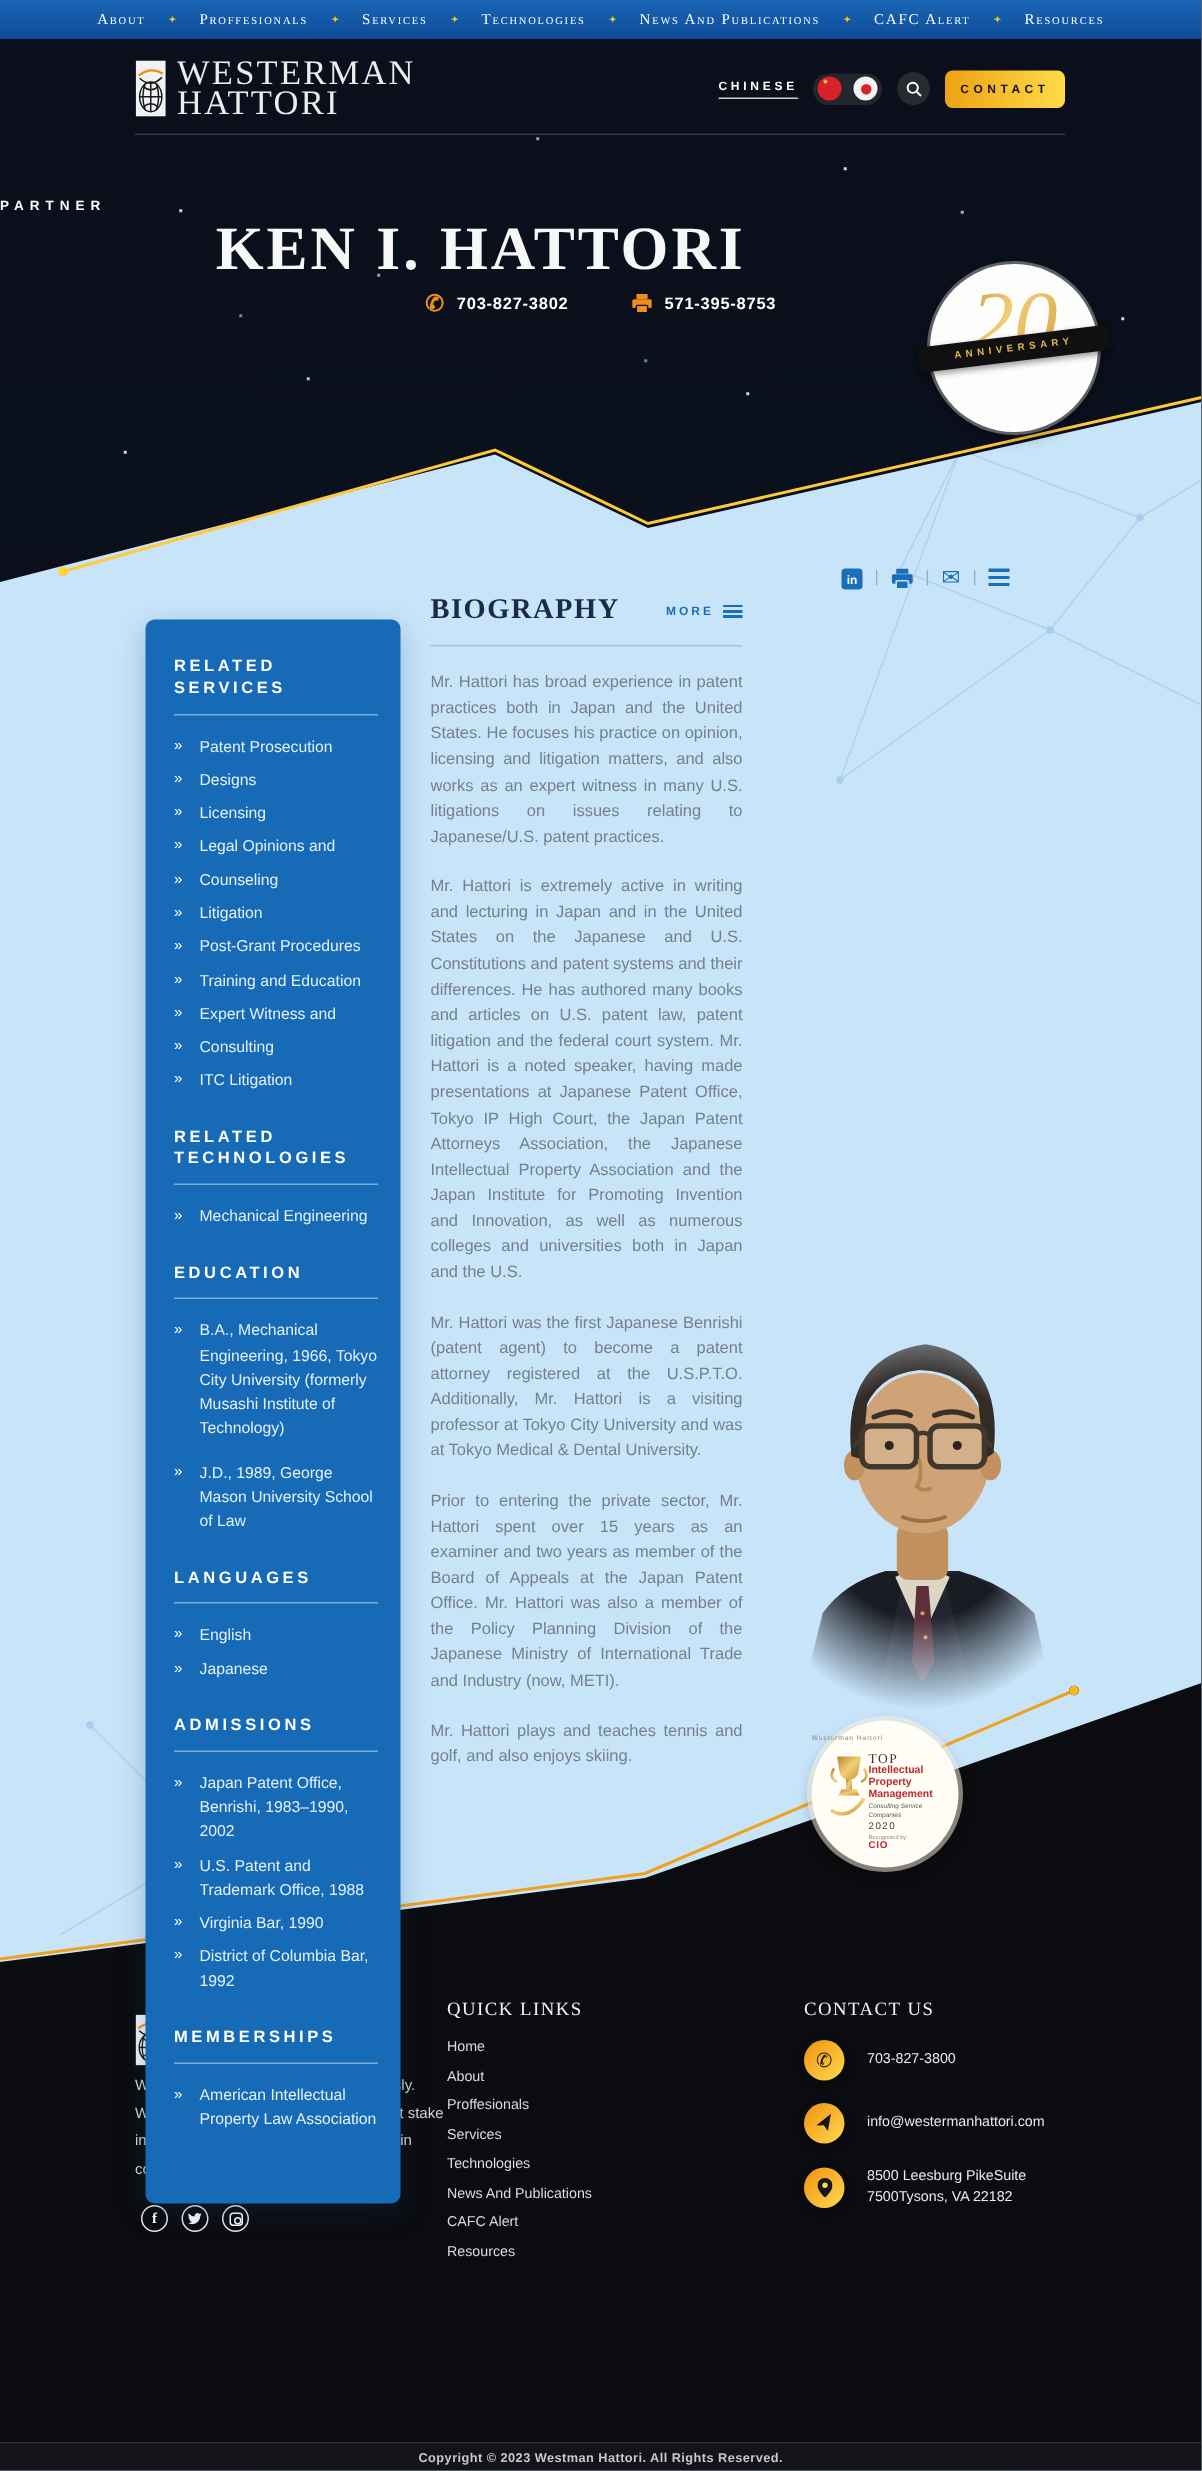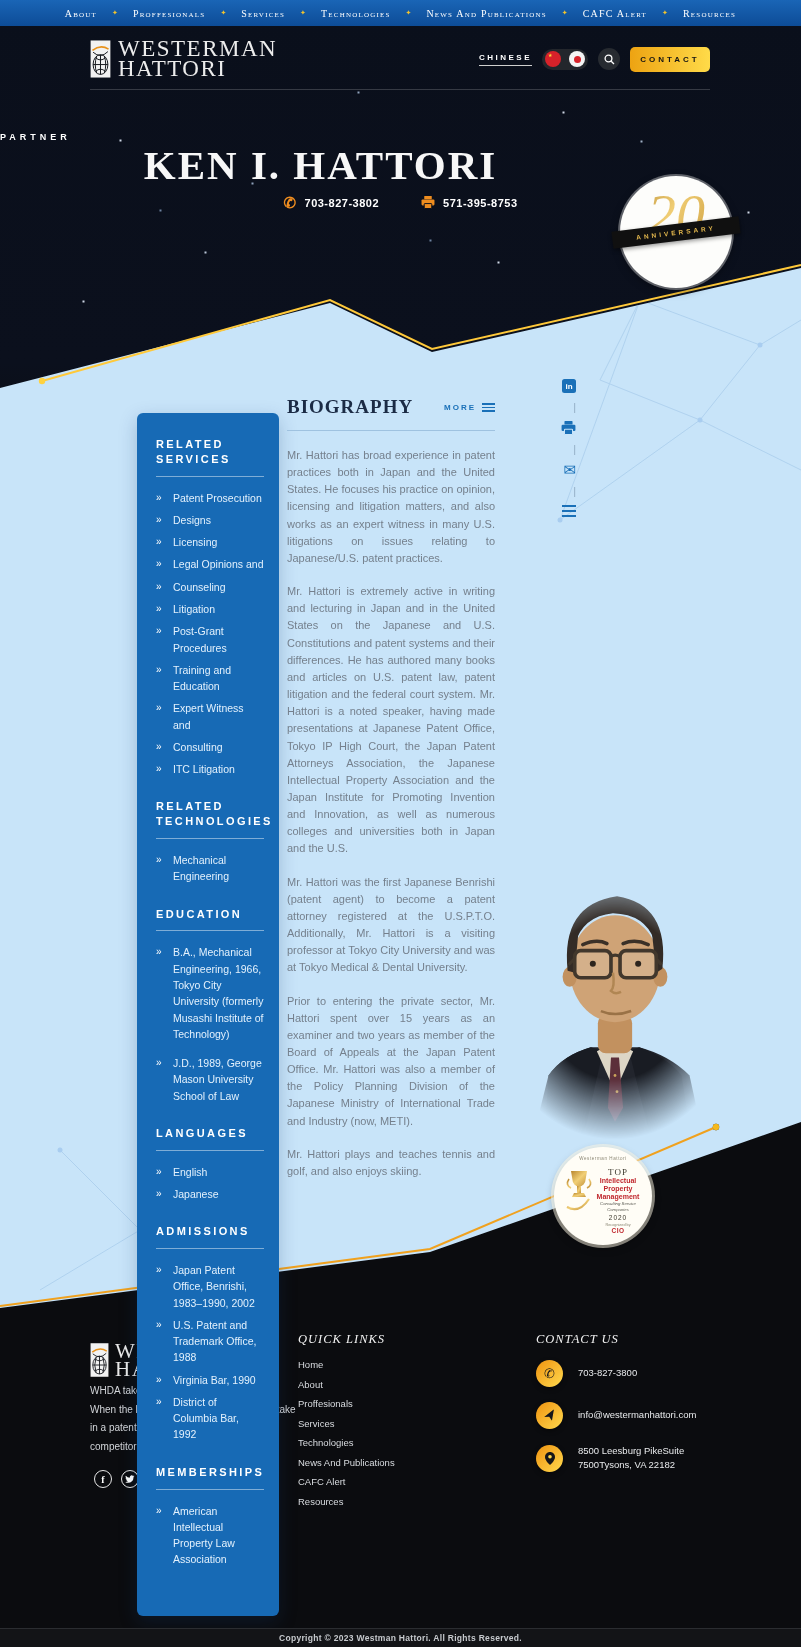--- a/index.html
+++ b/index.html
@@ -73,33 +73,33 @@
   .anniv-ribbon span { color:#e4b84d; font-size:6.5px; font-weight:bold; letter-spacing:3px; }
 
   
   .light-section { position:absolute; top:268px; left:0; width:801px; height:1040px; z-index:2;
                    background:#c8e4f9;
                    clip-path:polygon(0 120px,330px 35px,432px 84px,801px 0,801px 854px,430px 984px,0 1040px); }
   .mesh { position:absolute; top:0; left:0; }
   .accent-lines { position:absolute; top:0; left:0; z-index:3; pointer-events:none; }
 
   
-  .share-row { position:absolute; top:379px; left:561px; z-index:5; display:flex; align-items:flex-end; gap:8px;flex-direction:column; }
+  .share-row { position:absolute; top:379px; left:561px; z-index:5; display:flex; align-items:flex-start; gap:8px; }
   .share-sep { color:#93aec5; font-size:11px; }
   .icon-linkedin { width:14px; height:14px; background:#1a70b8; border-radius:2.5px; color:#fff;
                    font-size:8px; font-weight:bold; display:flex; align-items:center; justify-content:center; cursor:pointer; }
   .icon-mail { color:#1a70b8; font-size:15px; line-height:14px; cursor:pointer; }
   .icon-list { width:14px; height:12px; cursor:pointer;
                background:repeating-linear-gradient(180deg,#1a70b8 0 2.4px,transparent 2.4px 4.8px); }
   .icon-print { cursor:pointer; }
 
   
-  .sidebar { position:absolute; left:97px; top:413px; width:142px; min-height:732px; z-index:5;
+  .sidebar { position:absolute; left:97px; top:413px; width:170px; min-height:732px; z-index:5;
              background:#176ab5; border-radius:6px; padding:24px 15px 26px 19px;
-             box-shadow:0 6px 18px rgba(20,60,110,.25);margin-left:40px; }
+             box-shadow:0 6px 18px rgba(20,60,110,.25); }
   .sb-section { margin-bottom:22px; }
   .sb-title { color:#fff; font-size:11px; font-weight:bold; letter-spacing:2.4px; line-height:1.35; }
   .sb-rule { border-bottom:1px solid rgba(255,255,255,.45); margin:9px 0 13px; }
   .sb-list { list-style:none; }
   .sb-item { display:flex; gap:7px; color:#e3f1fd; font-size:10.5px; line-height:1.55;
              margin-bottom:6px; cursor:pointer; }
   .sb-item .chev { color:#fff; font-size:10px; flex:0 0 10px; }
   .sb-gap .sb-item { margin-bottom:13px; }
 
   
@@ -113,22 +113,22 @@
                background:repeating-linear-gradient(180deg,#1a70b8 0 1.8px,transparent 1.8px 3.6px); }
   .bio-rule { border-top:1px solid #9fc2e0; margin:12px 0 16px; }
   .bio p { color:#75808d; font-size:11px; line-height:1.56; text-align:justify; margin-bottom:16px; }
 
   
   .portrait { position:absolute; left:503px; top:868px; width:224px; height:272px; z-index:5;
               -webkit-mask-image:radial-gradient(ellipse 58% 54% at 50% 48%, #000 55%, rgba(0,0,0,.5) 75%, transparent 96%);
               mask-image:radial-gradient(ellipse 58% 54% at 50% 48%, #000 55%, rgba(0,0,0,.5) 75%, transparent 96%); }
 
   
-  .award { position:absolute; left:554px; top:1147px; width:98px; height:98px; z-index:6;
-           border-radius:50%; background:#fffdf6; text-align:center;
+  .award { position:absolute; left:541px; top:1147px; width:98px; height:98px; z-index:6;
+           border-radius:50%; background:#fffdf6; 
            box-shadow:0 0 0 3px rgba(255,250,230,.5), 0 3px 9px rgba(0,0,0,.35); }
   .award-firm { padding-top:9px; font-size:4.5px; letter-spacing:.6px; color:#8b8774; }
   .award-trophy { position:absolute; left:11px; top:22px; }
   .award-text { position:absolute; left:38px; top:20px; width:52px; }
   .award-top { font-family:"Liberation Serif",serif; font-size:9px; letter-spacing:1px; color:#3d3a2e; }
   .award-red { color:#c0272d; font-weight:bold; font-size:7px; line-height:1.12; }
   .award-sub { font-style:italic; font-size:4.3px; color:#5a5a52; line-height:1.3; margin-top:1px; }
   .award-year { font-size:6.5px; color:#3d3a2e; margin-top:1.5px; letter-spacing:1px; }
   .award-rec { font-size:3.8px; color:#8b8774; margin-top:1.5px; }
   .award-brand { font-size:6.5px; font-weight:bold; color:#c0272d; letter-spacing:.5px; }
@@ -140,21 +140,21 @@
   .f-logo .logo-icon { width:19px; height:36px; }
   .f-desc { position:absolute; left:90px; top:64px; width:208px; color:#d2d5d9;
             font-size:10px; line-height:1.86; }
   .f-social { position:absolute; left:94px; top:152px; display:flex; gap:9px; }
   .s-circle { width:18px; height:18px; border:1.2px solid #e8e8e8; border-radius:50%;
               display:flex; align-items:center; justify-content:center; cursor:pointer; }
   .s-fb { color:#fff; font-family:"Liberation Serif",serif; font-weight:bold; font-size:10px; }
   .s-ig { width:9px; height:9px; border:1.2px solid #fff; border-radius:2.5px; position:relative; }
   .s-ig::after { content:""; position:absolute; top:2px; left:2px; width:3px; height:3px;
                  border:1px solid #fff; border-radius:50%; }
-  .f-col-title { font-family:"Liberation Serif",serif; color:#f2f2f2; font-size:12.5px; letter-spacing:1px;font-style:italic; }
+  .f-col-title { font-family:"Liberation Serif",serif; color:#f2f2f2; font-size:12.5px; letter-spacing:1px; }
   .f-quick { position:absolute; left:298px; top:14px; }
   .f-quick ul { list-style:none; margin-top:12px; }
   .f-quick li { color:#d9dce0; font-size:9.5px; margin-bottom:8.5px; cursor:pointer; }
   .f-support { position:absolute; left:425px; top:14px; }
   .f-support ul { list-style:none; margin-top:12px; }
   .f-support li { color:#d9dce0; font-size:9.5px; margin-bottom:18px; cursor:pointer; }
   .f-contact { position:absolute; left:536px; top:14px; }
   .c-row { display:flex; align-items:center; gap:15px; margin-top:15px; cursor:pointer; }
   .c-row.first { margin-top:13px; }
   .c-circle { width:27px; height:27px; border-radius:50%; flex:0 0 27px;

